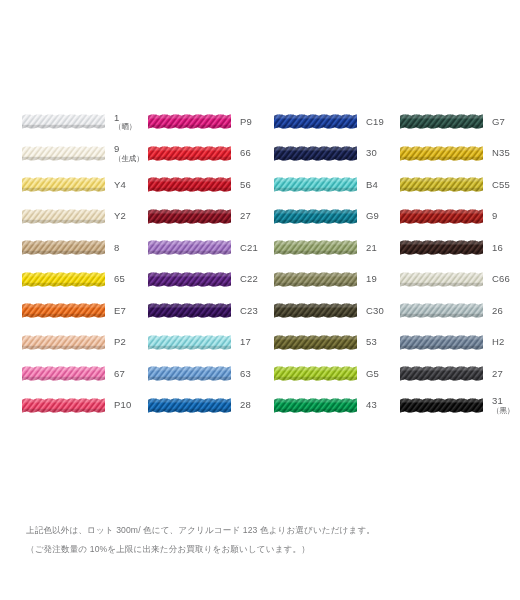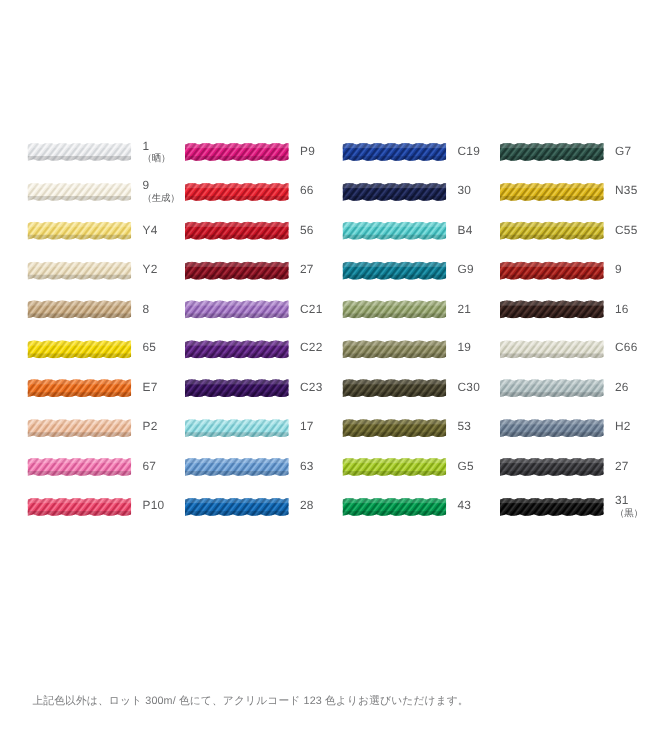--- a/index.html
+++ b/index.html
@@ -72,21 +72,20 @@
   .code.two-line {
     position: relative;
     top: 0px;
   }
 
   .footer {
     position: absolute;
     left: 26px;
     top: 525px;
     width: 470px;
-    margin-top: 30px;
   }
   .footer p {
     margin: 0 0 7px 0;
     font-size: 8.6px;
     line-height: 1.35;
     color: #7b7c7e;
     letter-spacing: 0.1px;
     white-space: nowrap;
   }
 </style>
@@ -2453,15 +2452,16 @@
               <rect x="0" y="10.799999999999999" width="83" height="4.2" fill="#000000" opacity="0.14"></rect>
             </g>
           </svg>
         </div>
         <div class="code two-line"><span>31</span><span class="sub">（黒）</span></div>
       </div>
     </div>
 
   <div class="footer">
     <p>上記色以外は、ロット 300m/ 色にて、アクリルコード 123 色よりお選びいただけます。</p>
+    <p>（ご発注数量の 10%を上限に出来た分お買取りをお願いしています。）</p>
   </div>
 
 </div>
 
 </body></html>

